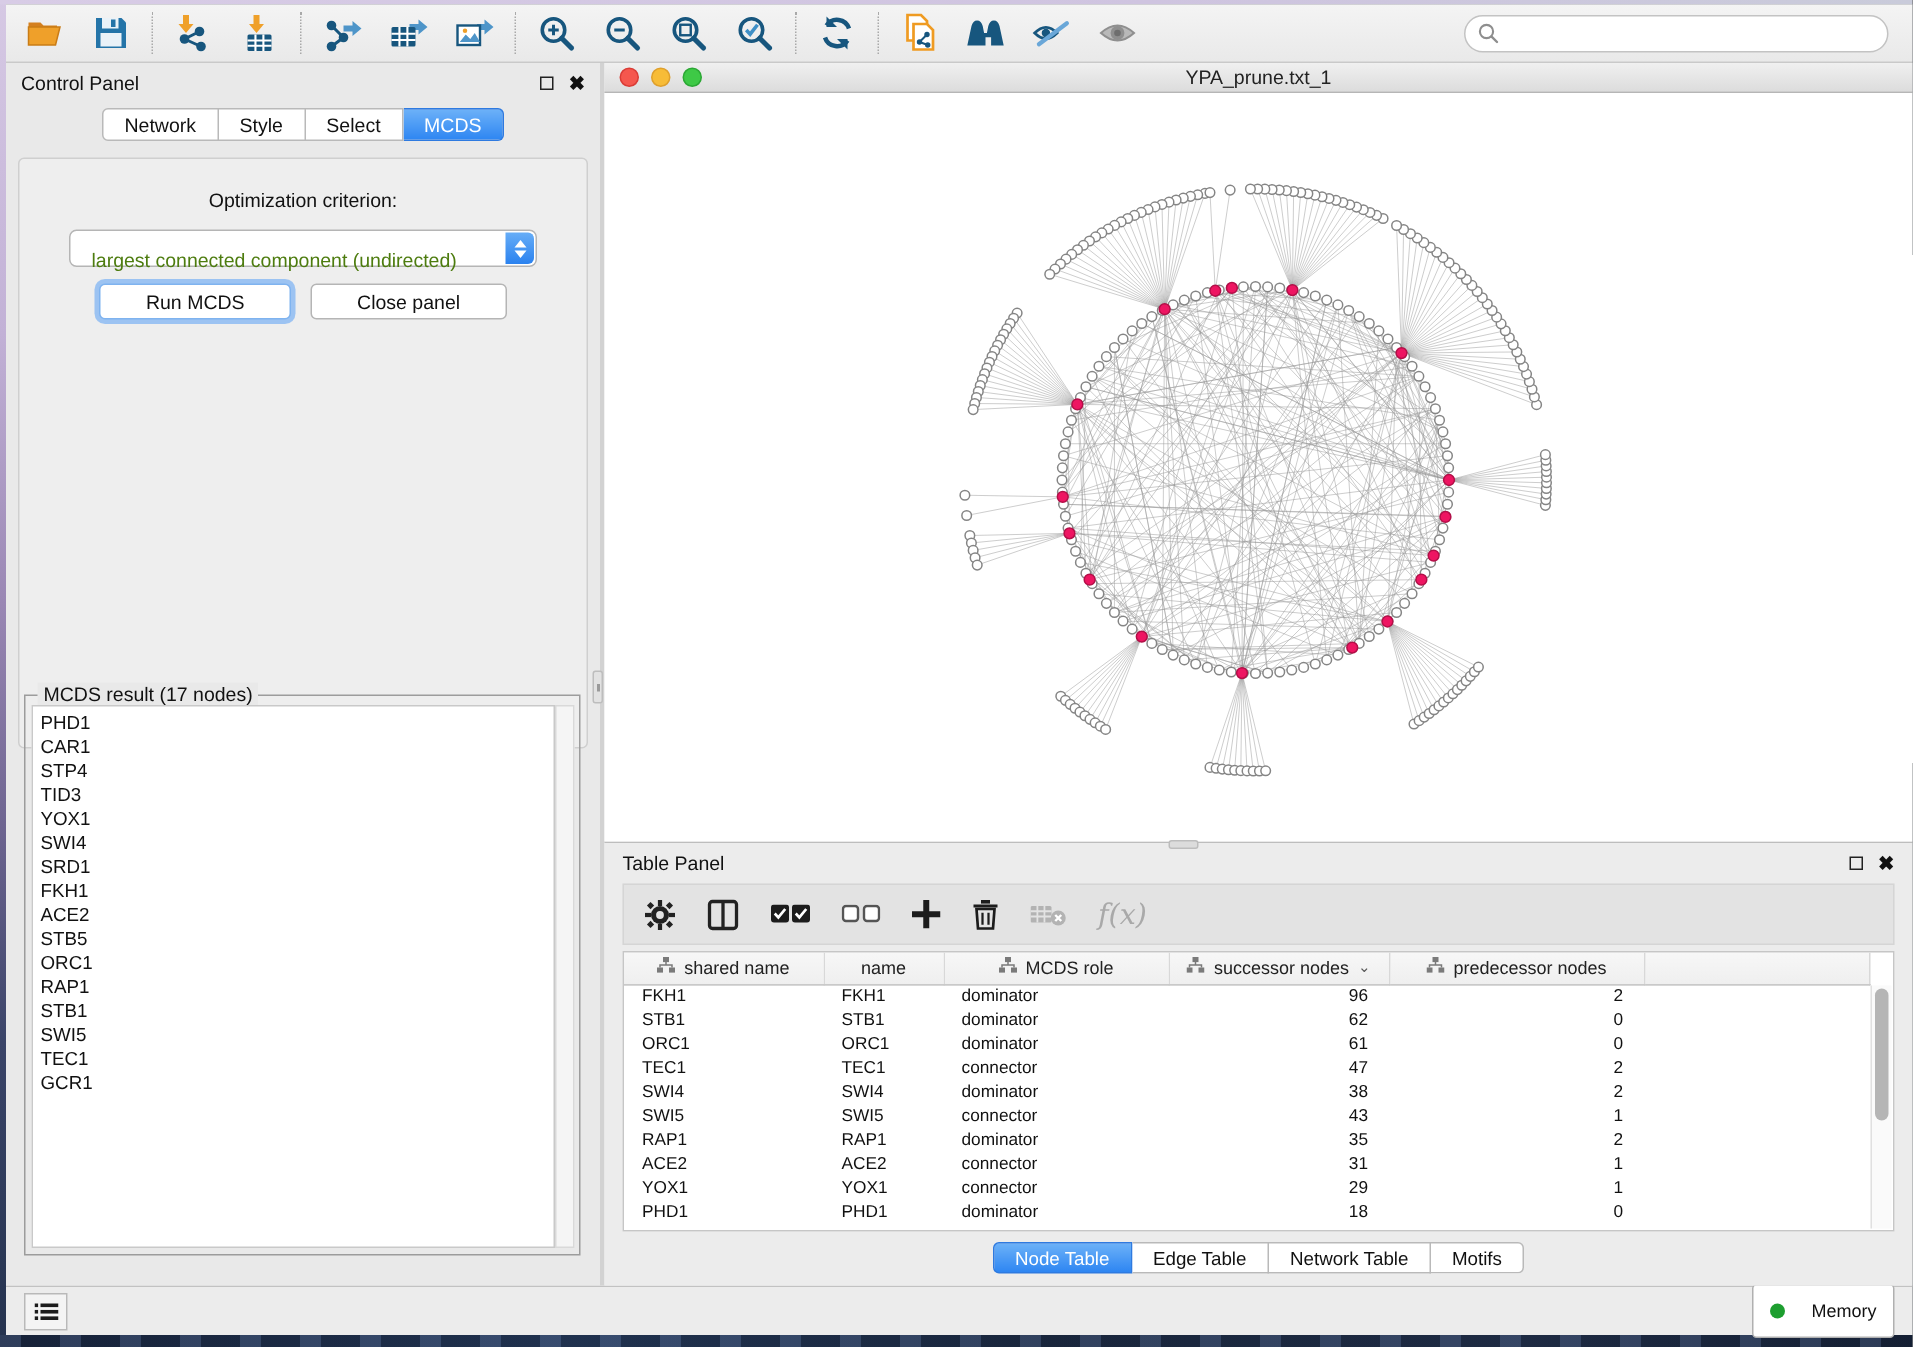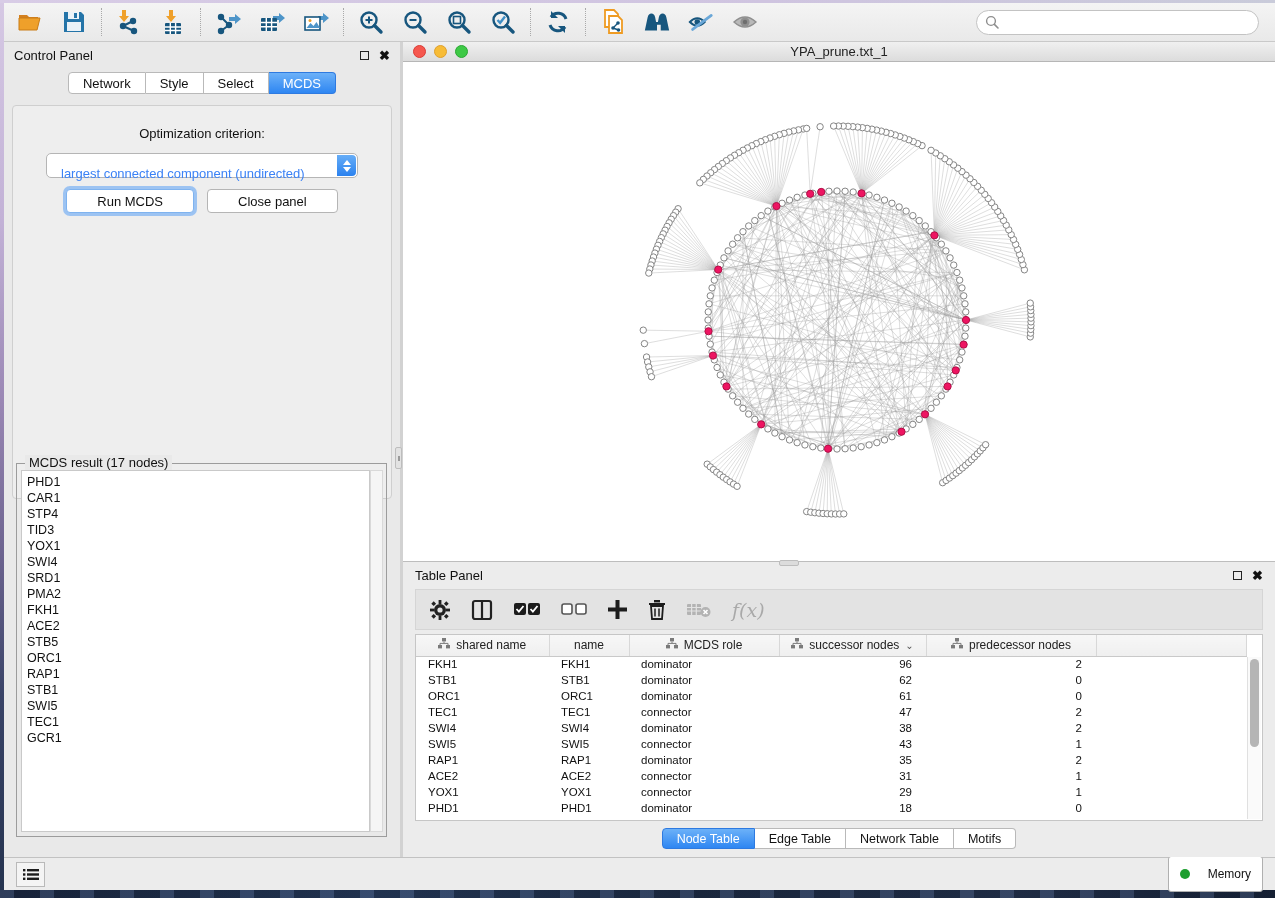--- a/index.html
+++ b/index.html
@@ -40,21 +40,21 @@
 
   .cp-tabs { display:flex; justify-content:center; margin-top:6px; position:relative; z-index:2; }
   .tab { height:22px; display:flex; align-items:center; padding:0 14px; background:#fff; border:1px solid #b9b9b9; border-left-width:0; font-size:13px; color:#111; cursor:pointer; }
   .tab:first-child { border-left-width:1px; border-radius:4px 0 0 4px; }
   .tab:last-child { border-radius:0 4px 4px 0; }
   .tab.active { background:linear-gradient(#6cb1f8,#2e86f2); color:#fff; border-color:#2e7ae0;text-align:center; }
 
   .cp-pane { position:absolute; left:8px; right:8px; top:63px; height:394px; background:#eeeeee; border:1px solid #cfcfcf; border-radius:4px; }
   .opt-label { text-align:center; margin-top:20px; font-size:13px; color:#111; }
   .opt-select { margin:12px auto 0 auto; width:312px; height:25px; background:#fff; border:1px solid #b5b5b5; border-radius:5px; display:flex; align-items:center; position:relative; cursor:pointer; }
-  .opt-select .val { padding-left:14px; font-size:13px; color:#3b82f6; white-space:nowrap;margin-top:16px; }
+  .opt-select .val { padding-left:14px; font-size:13px; color:#4d7c0f; white-space:nowrap;margin-top:16px; }
   .stepper { position:absolute; right:1px; top:1px; bottom:1px; width:19px; border-radius:0 4px 4px 0; background:linear-gradient(#66adf7,#2b82ef); display:flex; flex-direction:column; align-items:center; justify-content:center; gap:2px; }
   .stepper .up { width:0; height:0; border-left:4px solid transparent; border-right:4px solid transparent; border-bottom:5px solid #fff; }
   .stepper .dn { width:0; height:0; border-left:4px solid transparent; border-right:4px solid transparent; border-top:5px solid #fff; }
   .cp-btnrow { display:flex; justify-content:center; gap:13px; margin-top:11px; }
   .cbtn { height:24px; padding:0 30px; background:#fff; border:1px solid #b5b5b5; border-radius:4px; font-size:13px; color:#111; cursor:pointer; font-family:"Liberation Sans",sans-serif; }
   .cbtn.focus { box-shadow:0 0 0 3px rgba(90,160,245,.55); border-color:#7fb3ef; }
 
   .result-group { position:absolute; left:12px; right:13px; top:421px; bottom:20px; border:1px solid #9c9c9c; }
   .result-title { position:absolute; top:-9px; left:8px; background:#e9e9e9; padding:0 4px; font-size:13px; color:#111; }
   .result-list { position:absolute; inset:6px 16px 4px 4px; background:#fff; border:1px solid #c9c9c9; overflow:hidden; padding:3px 0 0 5px; }
@@ -303,21 +303,20 @@
         <div class="result-group">
           <span class="result-title">MCDS result (17 nodes)</span>
           <div class="result-list" id="result-list">
               <div class="ritem">PHD1</div>
               <div class="ritem">CAR1</div>
               <div class="ritem">STP4</div>
               <div class="ritem">TID3</div>
               <div class="ritem">YOX1</div>
               <div class="ritem">SWI4</div>
               <div class="ritem">SRD1</div>
-              <div class="ritem">PMA2</div>
               <div class="ritem">FKH1</div>
               <div class="ritem">ACE2</div>
               <div class="ritem">STB5</div>
               <div class="ritem">ORC1</div>
               <div class="ritem">RAP1</div>
               <div class="ritem">STB1</div>
               <div class="ritem">SWI5</div>
               <div class="ritem">TEC1</div>
               <div class="ritem">GCR1</div>
             </div>

